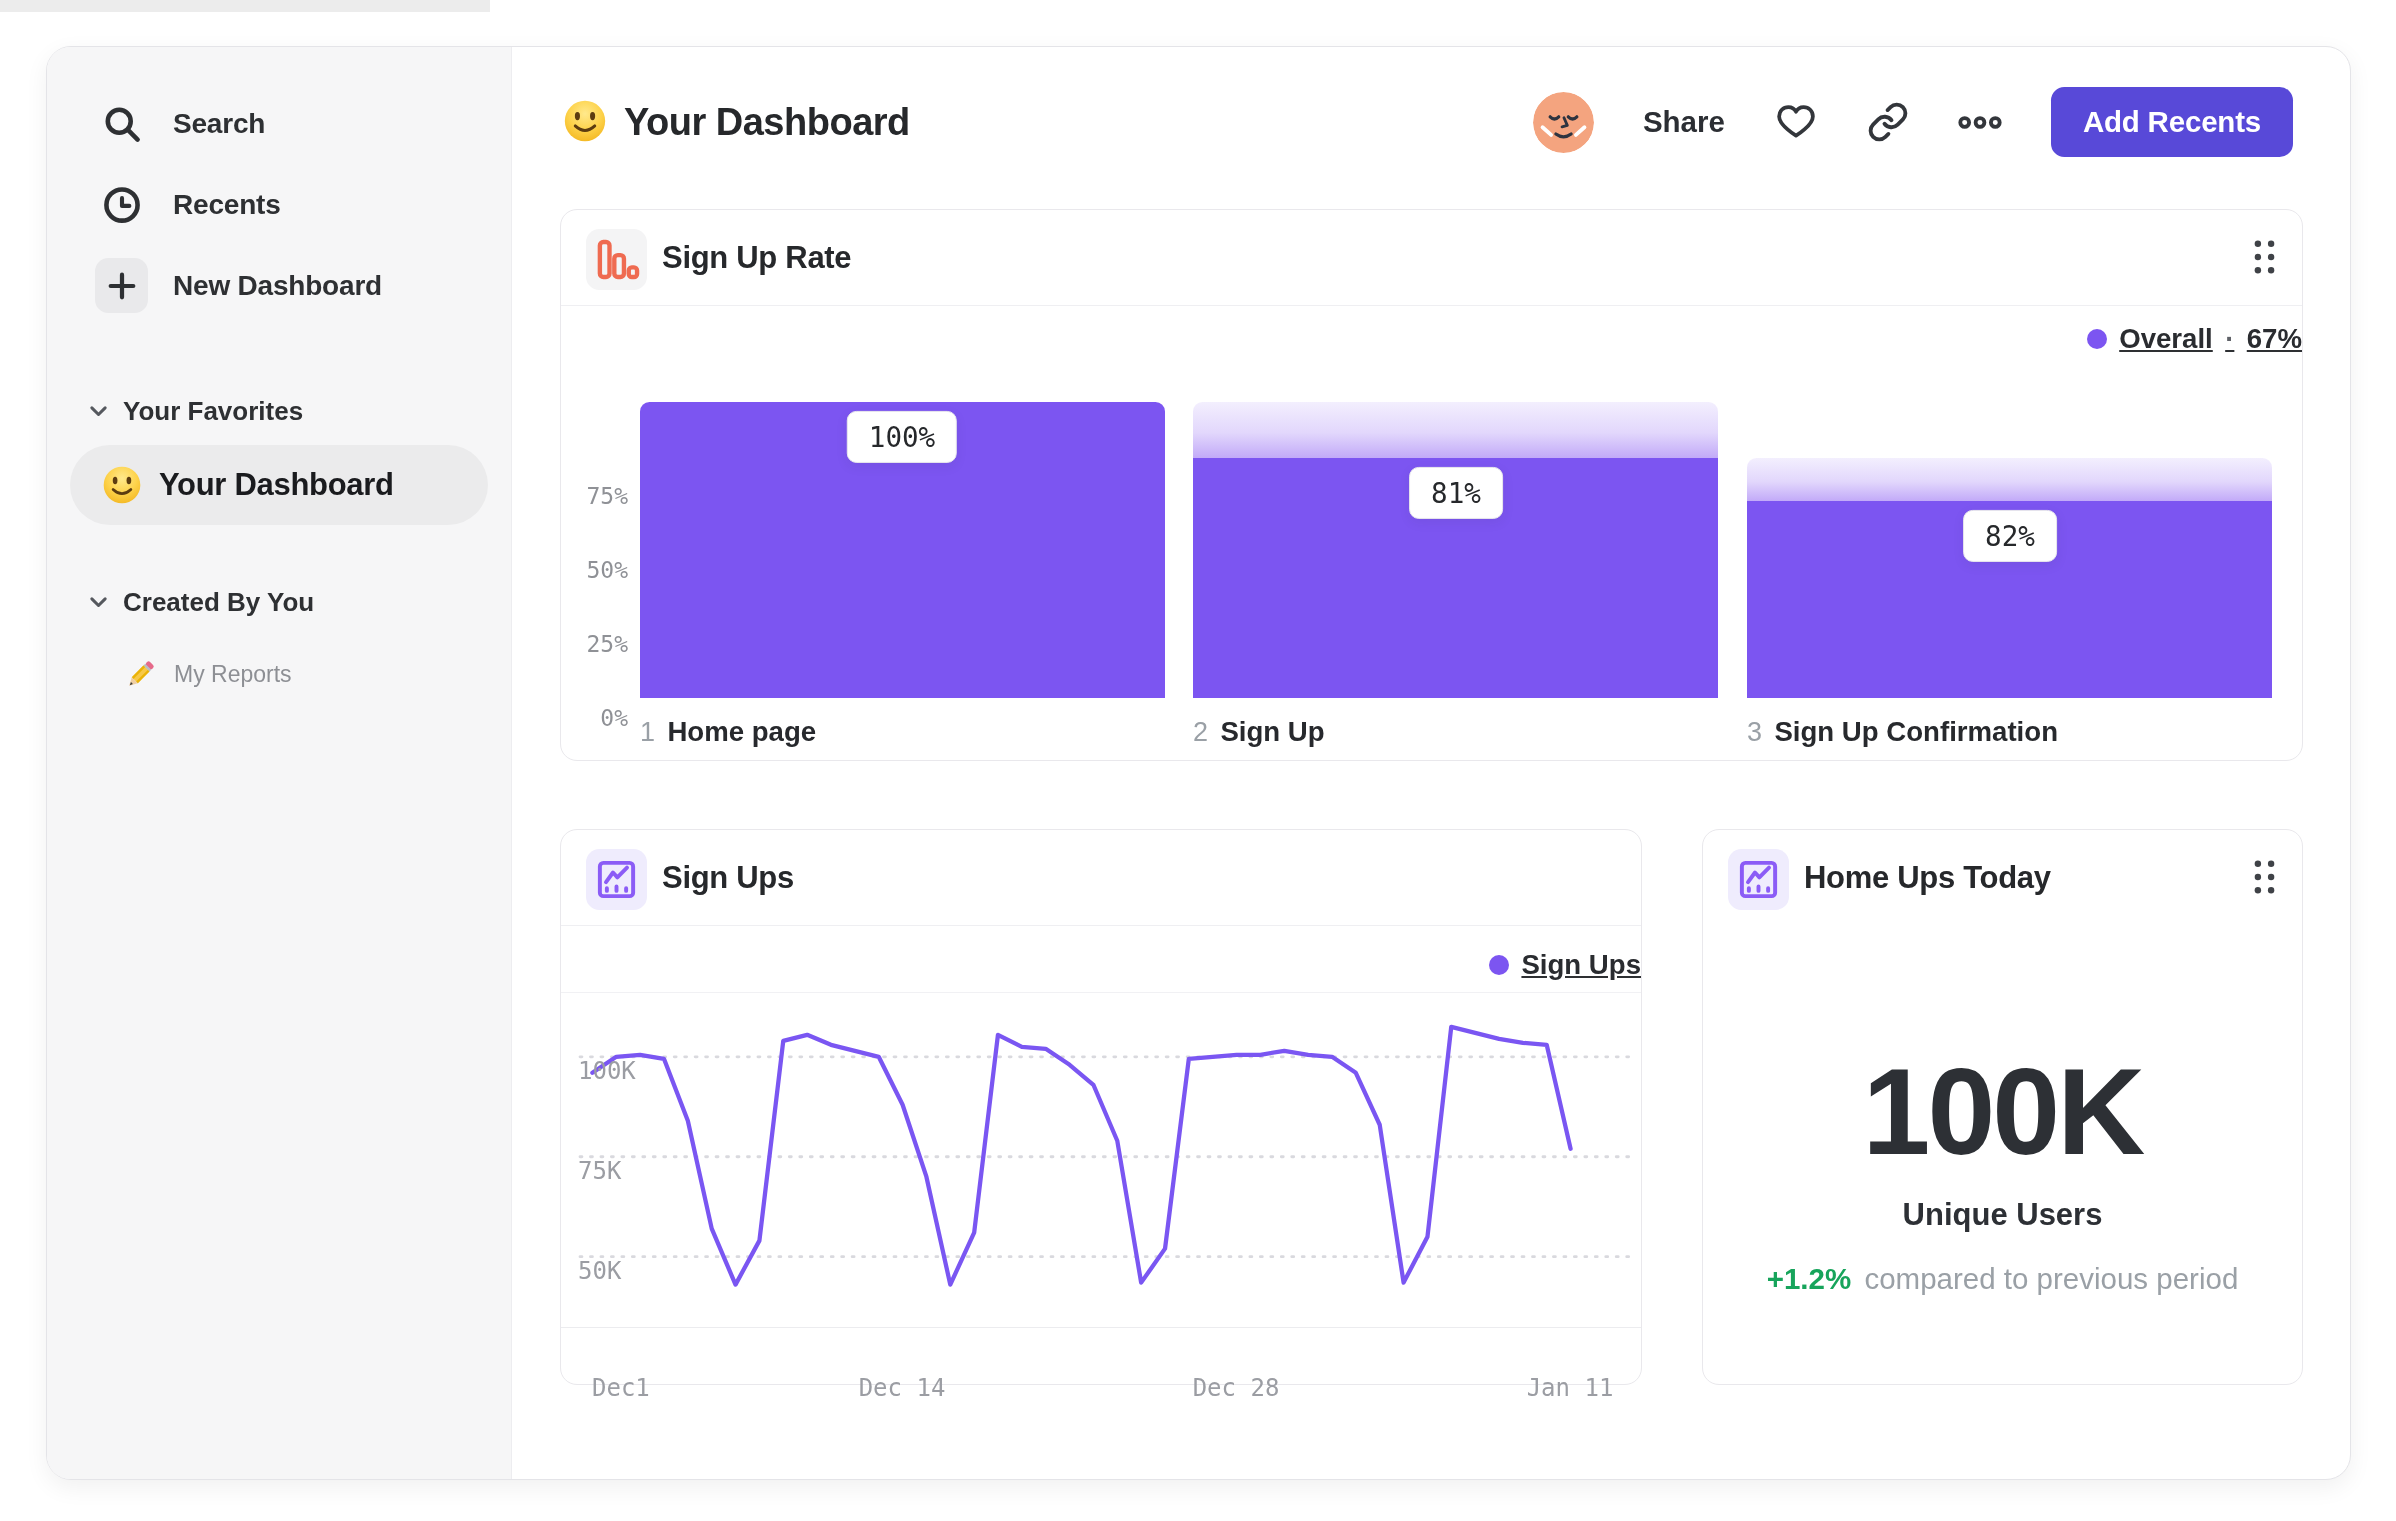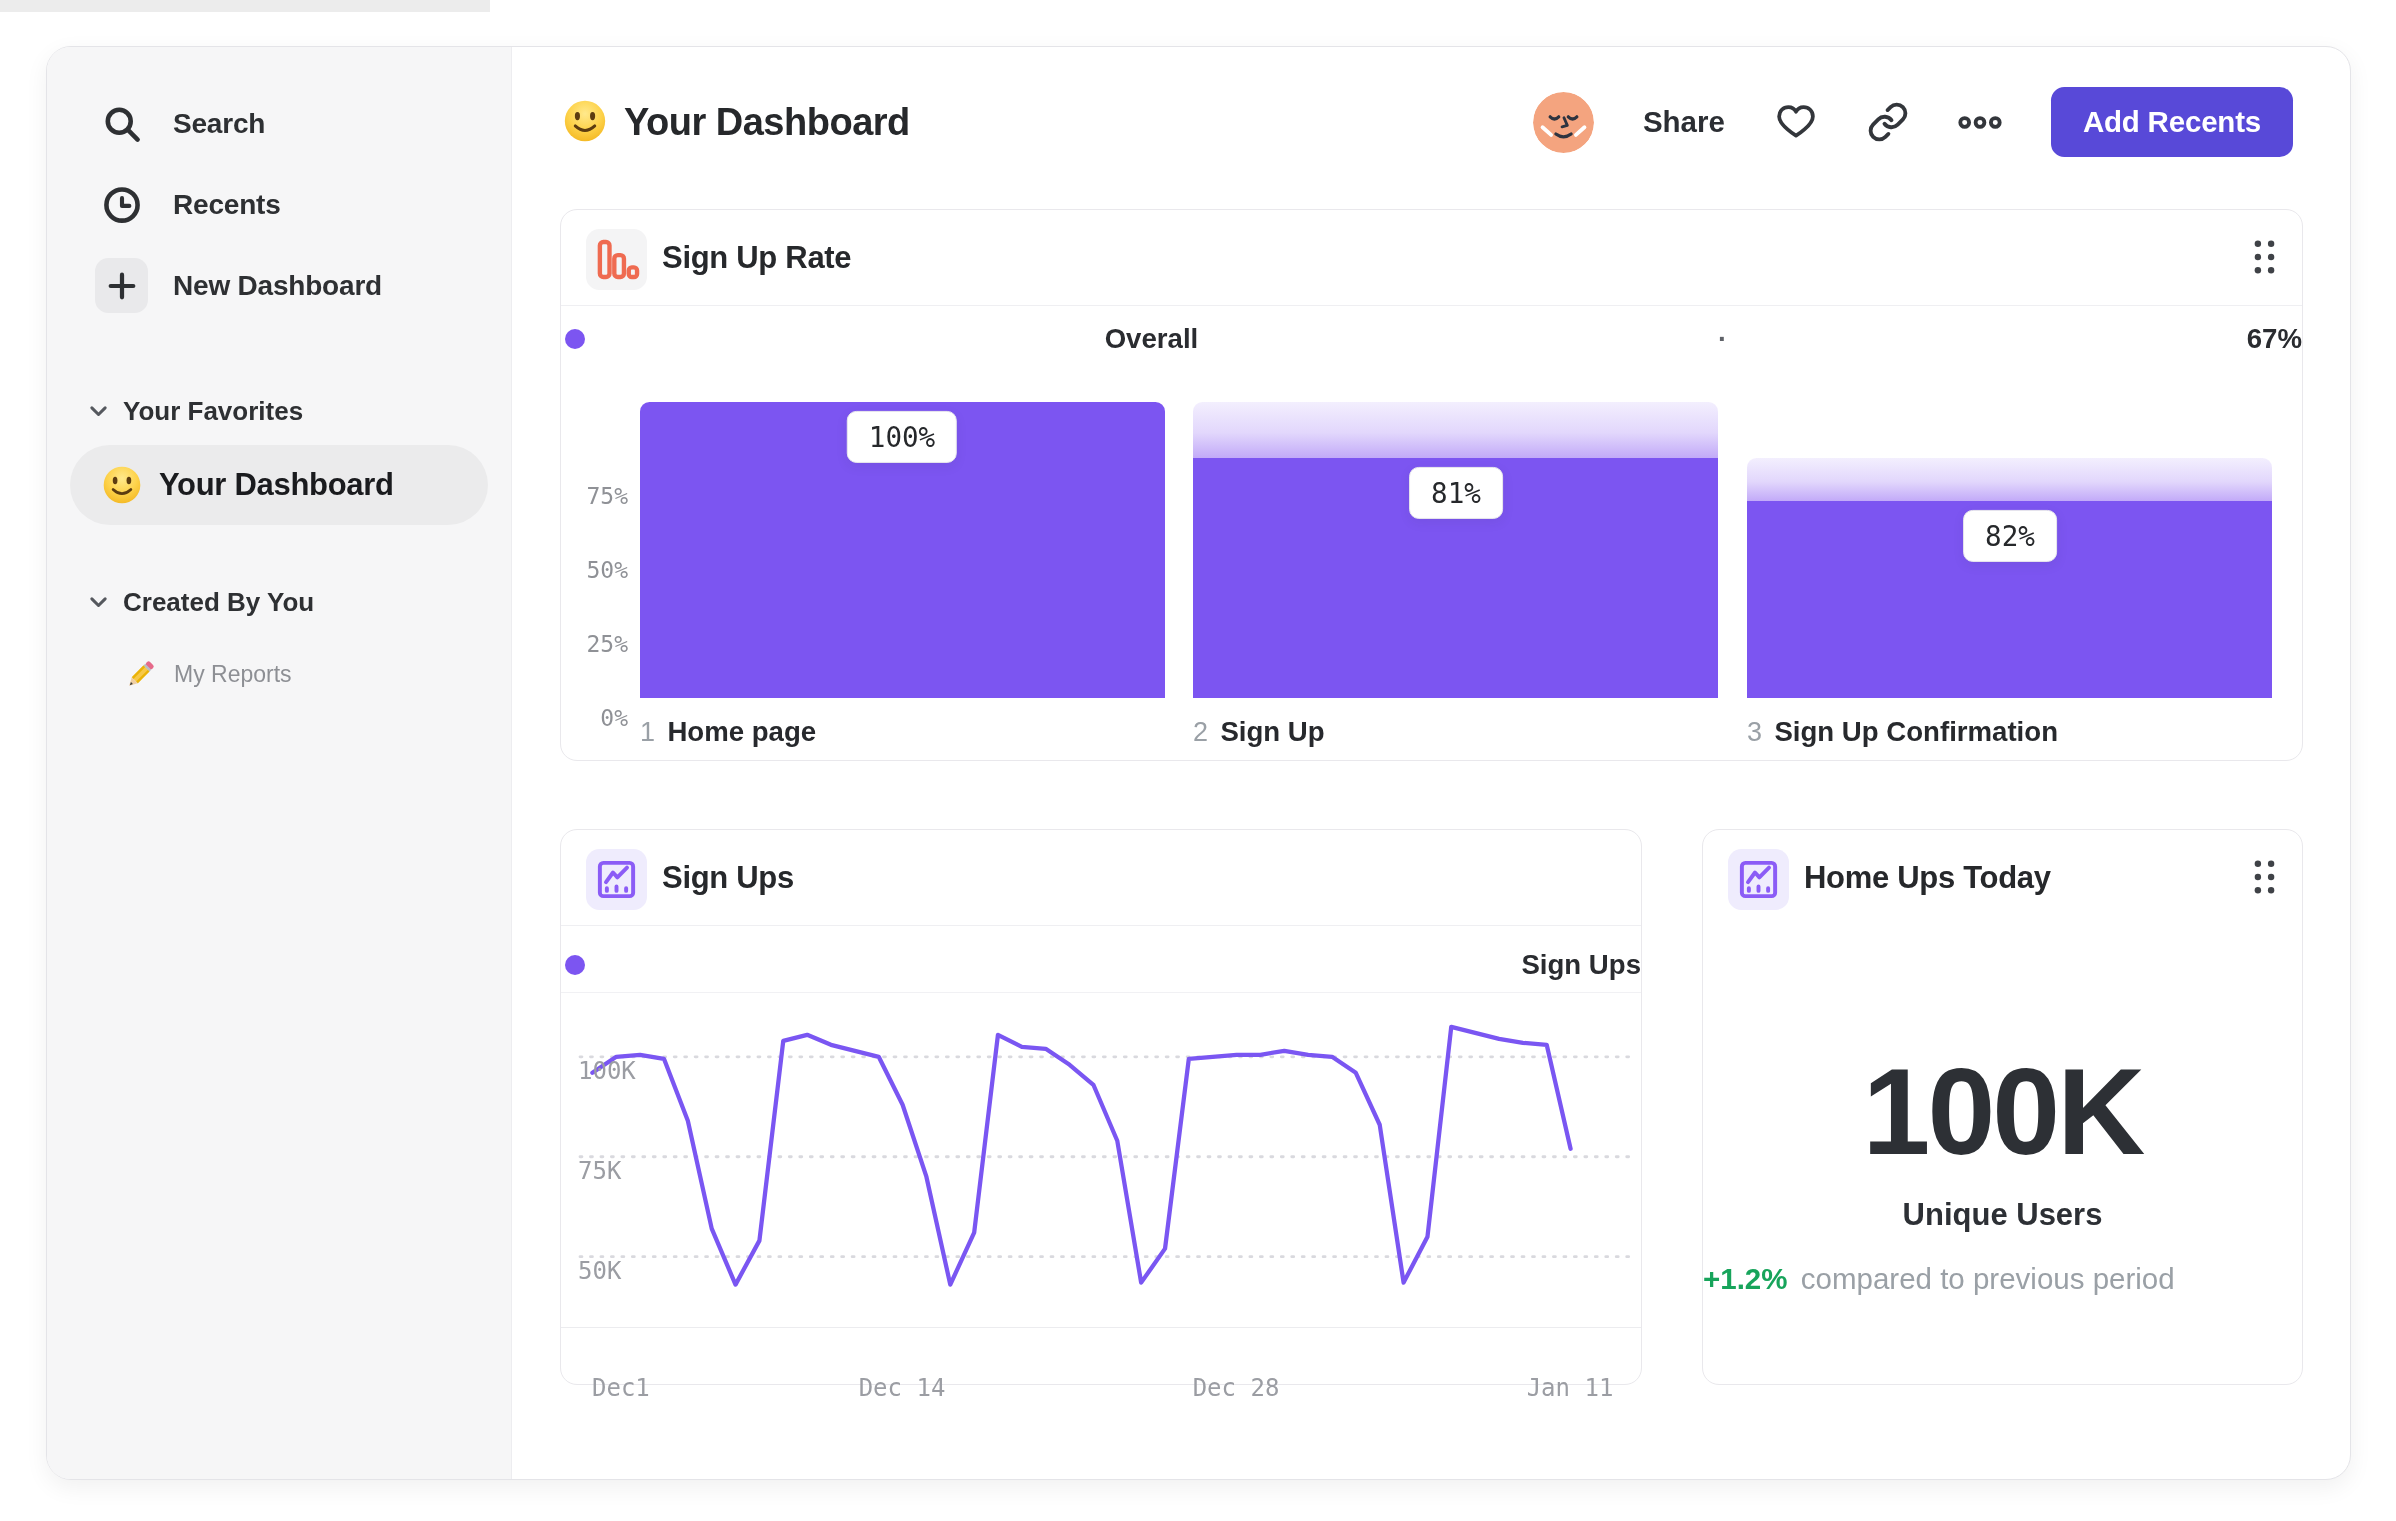--- a/index.html
+++ b/index.html
@@ -51,21 +51,21 @@
   .card-head { position:absolute; left:0; top:0; right:0; height:95px; }
   .card-icon-box { position:absolute; left:25px; top:19px; width:61px; height:61px;
     border-radius:13.3px; display:flex; align-items:center; justify-content:center; }
   .box-grey { background:#f4f4f5; }
   .box-lav  { background:#efecfd; }
   .card-title { position:absolute; left:101px; top:0; height:95px; display:flex; align-items:center;
     font-size:31px; font-weight:700; color:#26282b; letter-spacing:-0.3px; }
   .drag-handle { position:absolute; right:27px; top:30px; cursor:grab; }
   .card-divider { position:absolute; left:0; right:0; top:95px; border-top:1.4px solid #efeff2; }
 
-  .legend-row { position:absolute; left:4px; right:0; display:flex; align-items:center; justify-content:space-between; gap:12.4px; }
+  .legend-row { position:absolute; left:4px; right:0; display:flex; align-items:center; justify-content:flex-end; gap:12.4px;text-decoration:underline; }
   .legend-dot { width:20px; height:20px; border-radius:50%; background:#7C55F1; }
   .legend-text { font-size:27.6px; font-weight:600; color:#2a2c30; }
   .legend-sep { font-size:27.6px; font-weight:700; color:#5f6268; }
 
   
   .funnel-chart { position:absolute; left:0; right:0; top:152px; height:399px; }
   .f-ytick { position:absolute; width:67px; text-align:right; font-size:23px; color:#8f9196; }
   .funnel-bar { position:absolute; width:525px; border-radius:9.5px 9.5px 0 0; overflow:hidden;
     display:flex; flex-direction:column; cursor:pointer; }
   .funnel-bar .grad { width:100%; background:linear-gradient(180deg,#f3effe 0%,#e2d7fc 55%,#c2aaf8 100%); flex:none; }
@@ -81,21 +81,21 @@
   .line-plot { position:absolute; left:0; right:0; top:162px; height:336px;
     border-top:1.4px solid #f1f1f4; border-bottom:1.4px solid #ececef; }
   .l-ytick { position:absolute; left:17px; font-size:24px; color:#9b9da3; }
   .l-xtick { position:absolute; top:510px; font-size:24px; color:#9b9da3; white-space:nowrap; }
 
   
   .today-value { position:absolute; left:0; right:0; top:211px; text-align:center;
     font-size:122px; line-height:143px; font-weight:700; color:#2d3035; letter-spacing:-2.9px; }
   .today-label { position:absolute; left:0; right:0; top:366px; text-align:center;
     font-size:31px; line-height:38px; font-weight:700; color:#2d3035; }
-  .today-delta { position:absolute; left:0; right:0; top:430px; display:flex; 
+  .today-delta { position:absolute; left:0; right:0; top:430px; display:flex; justify-content:center;
     gap:13.3px; align-items:baseline; line-height:38px; }
   .delta-pct { font-size:29.5px; font-weight:700; color:#17A45B; }
   .delta-caption { font-size:29.5px; font-weight:400; color:#9aa0a6; }
 </style>
 </head>
 <body>
 
 <div class="chrome-remnant"></div>
 
 <div class="window">

